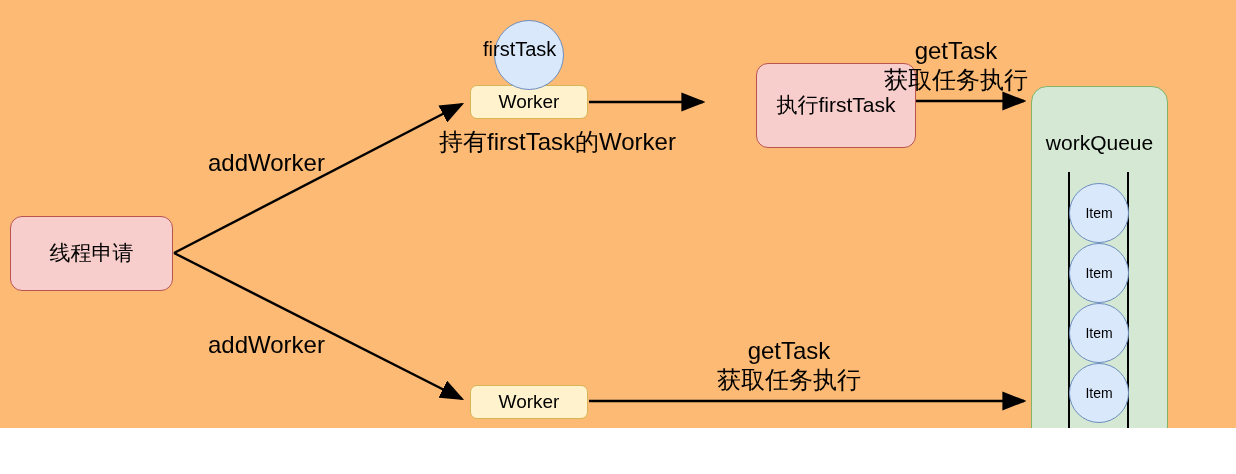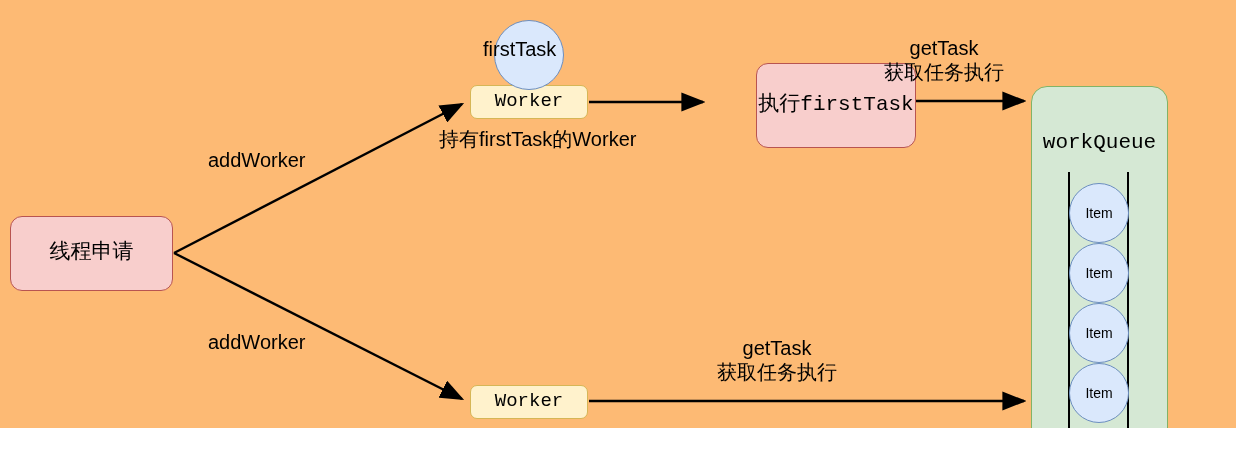--- a/index.html
+++ b/index.html
@@ -27,21 +27,20 @@
   }
   .node {
     position: absolute;
     box-sizing: border-box;
     display: flex;
     align-items: center;
     justify-content: center;
     text-align: center;
     line-height: 1.15;
     color: #000000;
-    font-family: Liberation Mono, monospace;
   }
   .node-pink {
     background: #f8cecc;
     border: 1.6px solid #b85450;
     border-radius: 12px;
   }
   .node-yellow {
     background: #fff2cc;
     border: 1.6px solid #d6b656;
     border-radius: 7px;
@@ -126,21 +125,21 @@
     height: 60px;
     display: flex;
     align-items: center;
     justify-content: center;
     font-size: 14px;
     color: #000;
     box-sizing: border-box;
   }
   .edge-label {
     position: absolute;
-    font-size: 20px;
+    font-size: 24px;
     color: #000000;
     white-space: nowrap;
     line-height: 1.22;
     text-align: center;
   }
   #label-addworker-top { left: 208px; top: 148px; }
   #label-addworker-bottom { left: 208px; top: 330px; }
   #label-holds-firsttask { left: 401px; top: 127px; margin-left: 38px; }
   #label-empty-worker { left: 448px; top: 424px; }
   #label-gettask-top { left: 884px; top: 36px; }

